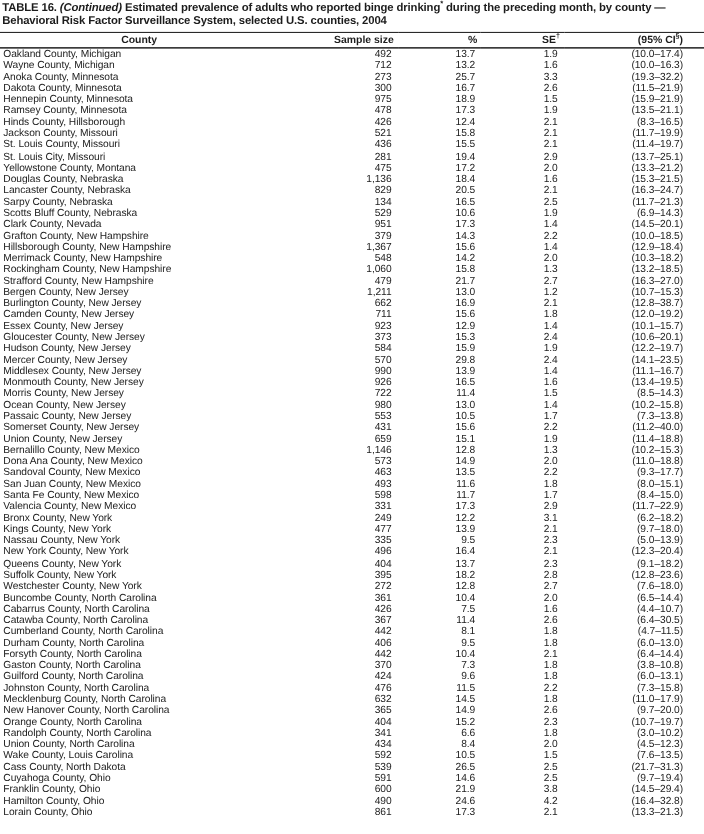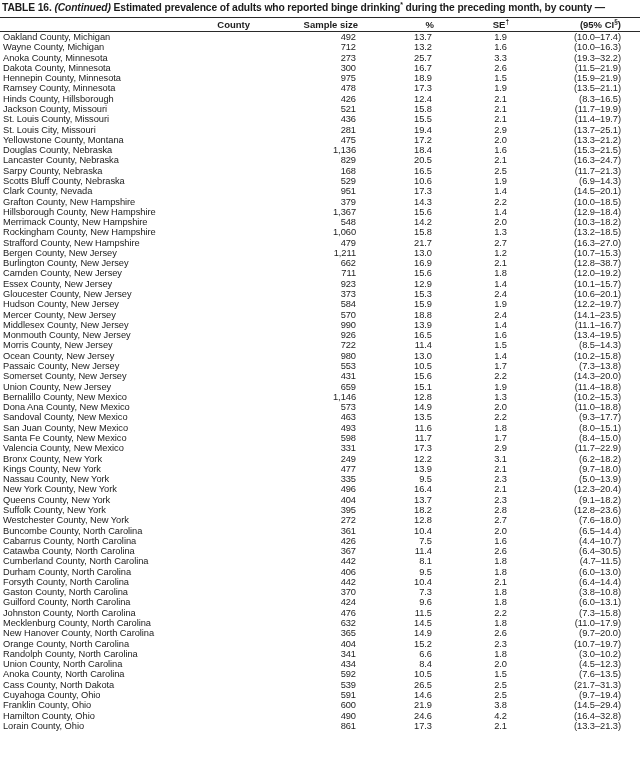--- a/index.html
+++ b/index.html
@@ -46,21 +46,21 @@
     font-weight: bold;
     border-top: 1.5px solid #2a2a2a;
     border-bottom: 1.2px solid #2a2a2a;
     height: 13px;
     padding: 0;
     white-space: nowrap;
     overflow: hidden;
     vertical-align: middle;
   }
   thead th sup { font-size: 6.5px; vertical-align: super; line-height: 0; }
-  th.h-county { text-align: right; padding-left: 3px; margin-left: 32px; }
+  th.h-county { text-align: center; padding-left: 3px; margin-left: 32px; }
   th.h-sample, td.c1 { text-align: right; padding-right: 4px; }
   th.h-pct,    td.c2 { text-align: right; padding-right: 3px; }
   th.h-se,     td.c3 { text-align: right; padding-right: 4px; }
   th.h-ci,     td.c4 { text-align: right; padding-right: 19px; }
   tbody td {
     font-size: 9.3px;
     line-height: 10.28px;
     height: 10.28px;
     padding-top: 0;
     padding-bottom: 0;
@@ -73,20 +73,21 @@
   tbody td.c2 { padding-right: 5px; }
   tbody td.c3 { padding-right: 6px; }
 </style>
 </head>
 <body>
 
 <div class="page">
 
   <div class="title">
     <div><span>TABLE 16. </span><span class="cont">(Continued)</span><span> Estimated prevalence of adults who reported binge drinking</span><sup>*</sup><span> during the preceding month, by county —</span></div>
+    <div>Behavioral Risk Factor Surveillance System, selected U.S. counties, 2004</div>
   </div>
 
   <table>
     <colgroup>
       <col class="c-county">
       <col class="c-sample">
       <col class="c-pct">
       <col class="c-se">
       <col class="c-ci">
     </colgroup>
@@ -186,21 +187,21 @@
         </tr>
         <tr>
           <td class="c0">Lancaster County, Nebraska</td>
           <td class="c1">829</td>
           <td class="c2">20.5</td>
           <td class="c3">2.1</td>
           <td class="c4">(16.3–24.7)</td>
         </tr>
         <tr>
           <td class="c0">Sarpy County, Nebraska</td>
-          <td class="c1">168</td>
+          <td class="c1">134</td>
           <td class="c2">16.5</td>
           <td class="c3">2.5</td>
           <td class="c4">(11.7–21.3)</td>
         </tr>
         <tr>
           <td class="c0">Scotts Bluff County, Nebraska</td>
           <td class="c1">529</td>
           <td class="c2">10.6</td>
           <td class="c3">1.9</td>
           <td class="c4">(6.9–14.3)</td>
@@ -285,21 +286,21 @@
         <tr>
           <td class="c0">Hudson County, New Jersey</td>
           <td class="c1">584</td>
           <td class="c2">15.9</td>
           <td class="c3">1.9</td>
           <td class="c4">(12.2–19.7)</td>
         </tr>
         <tr>
           <td class="c0">Mercer County, New Jersey</td>
           <td class="c1">570</td>
-          <td class="c2">18.8</td>
+          <td class="c2">29.8</td>
           <td class="c3">2.4</td>
           <td class="c4">(14.1–23.5)</td>
         </tr>
         <tr>
           <td class="c0">Middlesex County, New Jersey</td>
           <td class="c1">990</td>
           <td class="c2">13.9</td>
           <td class="c3">1.4</td>
           <td class="c4">(11.1–16.7)</td>
         </tr>
@@ -329,21 +330,21 @@
           <td class="c1">553</td>
           <td class="c2">10.5</td>
           <td class="c3">1.7</td>
           <td class="c4">(7.3–13.8)</td>
         </tr>
         <tr>
           <td class="c0">Somerset County, New Jersey</td>
           <td class="c1">431</td>
           <td class="c2">15.6</td>
           <td class="c3">2.2</td>
-          <td class="c4">(14.3–20.0)</td>
+          <td class="c4">(11.2–40.0)</td>
         </tr>
         <tr>
           <td class="c0">Union County, New Jersey</td>
           <td class="c1">659</td>
           <td class="c2">15.1</td>
           <td class="c3">1.9</td>
           <td class="c4">(11.4–18.8)</td>
         </tr>
         <tr>
           <td class="c0">Bernalillo County, New Mexico</td>
@@ -528,21 +529,21 @@
           <td class="c4">(3.0–10.2)</td>
         </tr>
         <tr>
           <td class="c0">Union County, North Carolina</td>
           <td class="c1">434</td>
           <td class="c2">8.4</td>
           <td class="c3">2.0</td>
           <td class="c4">(4.5–12.3)</td>
         </tr>
         <tr>
-          <td class="c0">Anoka County, North Carolina</td>
+          <td class="c0">Wake County, Louis Carolina</td>
           <td class="c1">592</td>
           <td class="c2">10.5</td>
           <td class="c3">1.5</td>
           <td class="c4">(7.6–13.5)</td>
         </tr>
         <tr>
           <td class="c0">Cass County, North Dakota</td>
           <td class="c1">539</td>
           <td class="c2">26.5</td>
           <td class="c3">2.5</td>

